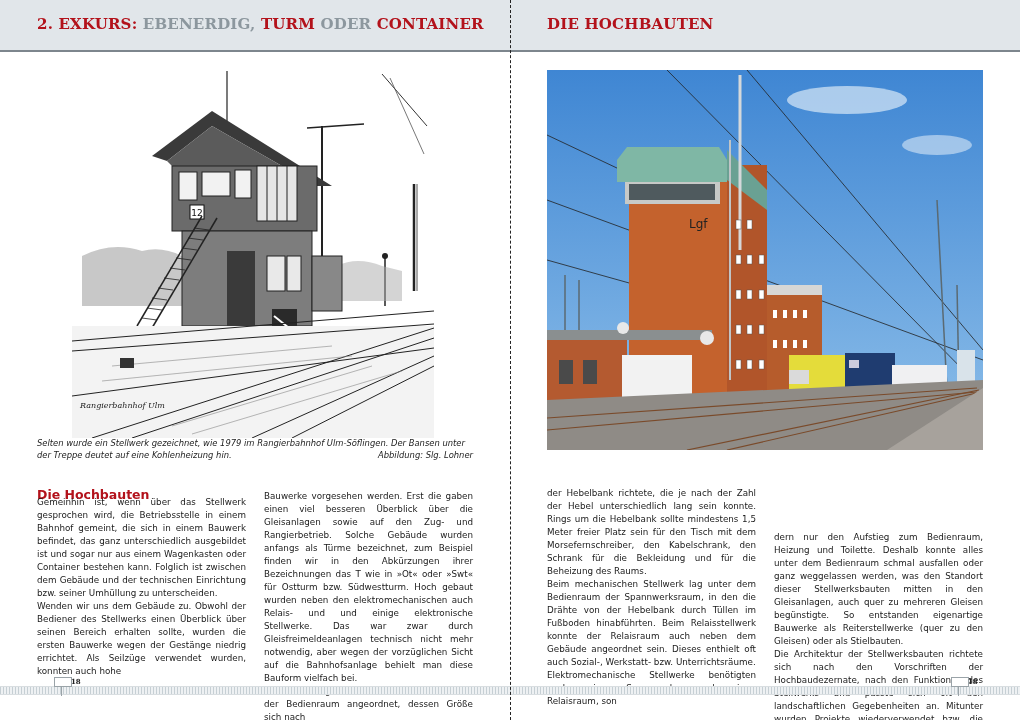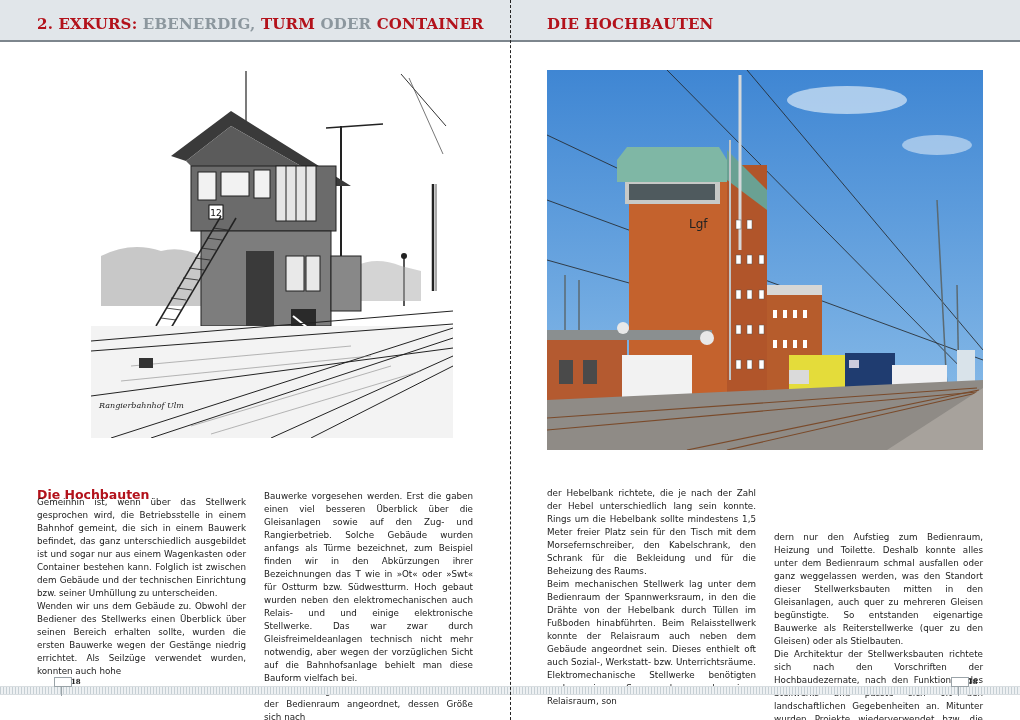--- a/index.html
+++ b/index.html
@@ -11,21 +11,21 @@
     .page.left { left: 0; }
     .page.right { left: 510px; }
 
     .spine {
       position: absolute; left: 510px; top: 0; width: 0; height: 720px;
       border-left: 1px dashed #222;
       z-index: 5;
     }
 
     .header-band {
-      position: absolute; left: 0; top: 0; width: 510px; height: 42px;
+      position: absolute; left: 0; top: 0; width: 510px; height: 52px;
       background: #e1e6ea;
       border-bottom: 2px solid #7d868d;
     }
     .header-title {
       position: absolute; top: 15px;
       font-family: "DejaVu Serif", serif;
       font-weight: bold;
       font-size: 15px;
       letter-spacing: 0.2px;
       white-space: nowrap;
@@ -97,21 +97,21 @@
 
 <div class="spread">
 
   <div class="page left">
     <div class="header-band">
       <div class="header-title">
         <span class="hl-red">2. EXKURS: </span><span class="hl-gray">EBENERDIG, </span><span class="hl-red">TURM </span><span class="hl-gray">ODER </span><span class="hl-red">CONTAINER</span>
       </div>
     </div>
 
-    <div class="figure" style="left:91px; top:66px; width:362px; height:372px;">
+    <div class="figure" style="left:72px; top:66px; width:362px; height:372px;">
       <svg width="362" height="372" viewBox="0 0 362 372">
         <rect width="362" height="372" fill="#ffffff"></rect>
 
         <line x1="310" y1="8" x2="355" y2="60" stroke="#333" stroke-width="1"></line>
         <line x1="318" y1="12" x2="352" y2="88" stroke="#555" stroke-width="0.8"></line>
 
         <line x1="155" y1="5" x2="155" y2="55" stroke="#222" stroke-width="1.2"></line>
 
         <line x1="250" y1="60" x2="250" y2="195" stroke="#222" stroke-width="2"></line>
         <line x1="235" y1="62" x2="292" y2="58" stroke="#222" stroke-width="1.5"></line>
@@ -176,20 +176,24 @@
           <line x1="100" y1="360" x2="300" y2="300"></line>
             <line x1="120" y1="368" x2="330" y2="305"></line>
           <line x1="40" y1="300" x2="260" y2="280"></line>
             <line x1="30" y1="315" x2="280" y2="290"></line>
         </g>
         <rect x="48" y="292" width="14" height="10" fill="#333"></rect>
         <text x="8" y="342" font-size="8" font-style="italic" fill="#222" font-family="DejaVu Serif, serif">Rangierbahnhof Ulm</text>
       </svg>
     </div>
 
+    <div class="caption" style="left:37px; top:437px; width:436px;">
+      <span>Selten wurde ein Stellwerk gezeichnet, wie 1979 im Rangierbahnhof Ulm-Söflingen. Der Bansen unter der Treppe deutet auf eine Kohlenheizung hin.</span>
+      <span class="credit" style="margin-top:-12px;">Abbildung: Slg. Lohner</span>
+    </div>
 
     <div class="section-heading" style="left:37px; top:487px;">Die Hochbauten</div>
 
     <div class="col" style="left:37px; top:496px;">
       <p>Gemeinhin ist, wenn über das Stellwerk gespro­chen wird, die Betriebsstelle in einem Bahnhof gemeint, die sich in einem Bauwerk befindet, das ganz unterschiedlich ausgebildet ist und sogar nur aus einem Wagenkasten oder Container be­stehen kann. Folglich ist zwischen dem Gebäude und der technischen Einrichtung bzw. seiner Um­hüllung zu unterscheiden.</p>
       <p>Wenden wir uns dem Gebäude zu. Obwohl der Be­diener des Stellwerks einen Überblick über seinen Bereich erhalten sollte, wurden die ersten Bau­werke wegen der Gestänge niedrig errichtet. Als Seilzüge verwendet wurden, konnten auch hohe</p>
     </div>
 
     <div class="col" style="left:264px; top:490px;">
       <p>Bauwerke vorgesehen werden. Erst die gaben ei­nen viel besseren Überblick über die Gleisanlagen sowie auf den Zug- und Rangierbetrieb. Solche Gebäude wurden anfangs als Türme bezeichnet, zum Beispiel finden wir in den Abkürzungen ihrer Bezeichnungen das T wie in »Ot« oder »Swt« für Ostturm bzw. Südwestturm. Hoch gebaut wurden neben den elektromechanischen auch Relais- und und einige elektronische Stellwerke. Das war zwar durch Gleisfreimeldeanlagen technisch nicht mehr notwendig, aber wegen der vorzüglichen Sicht auf die Bahnhofsanlage behielt man diese Bauform vielfach bei.</p>

